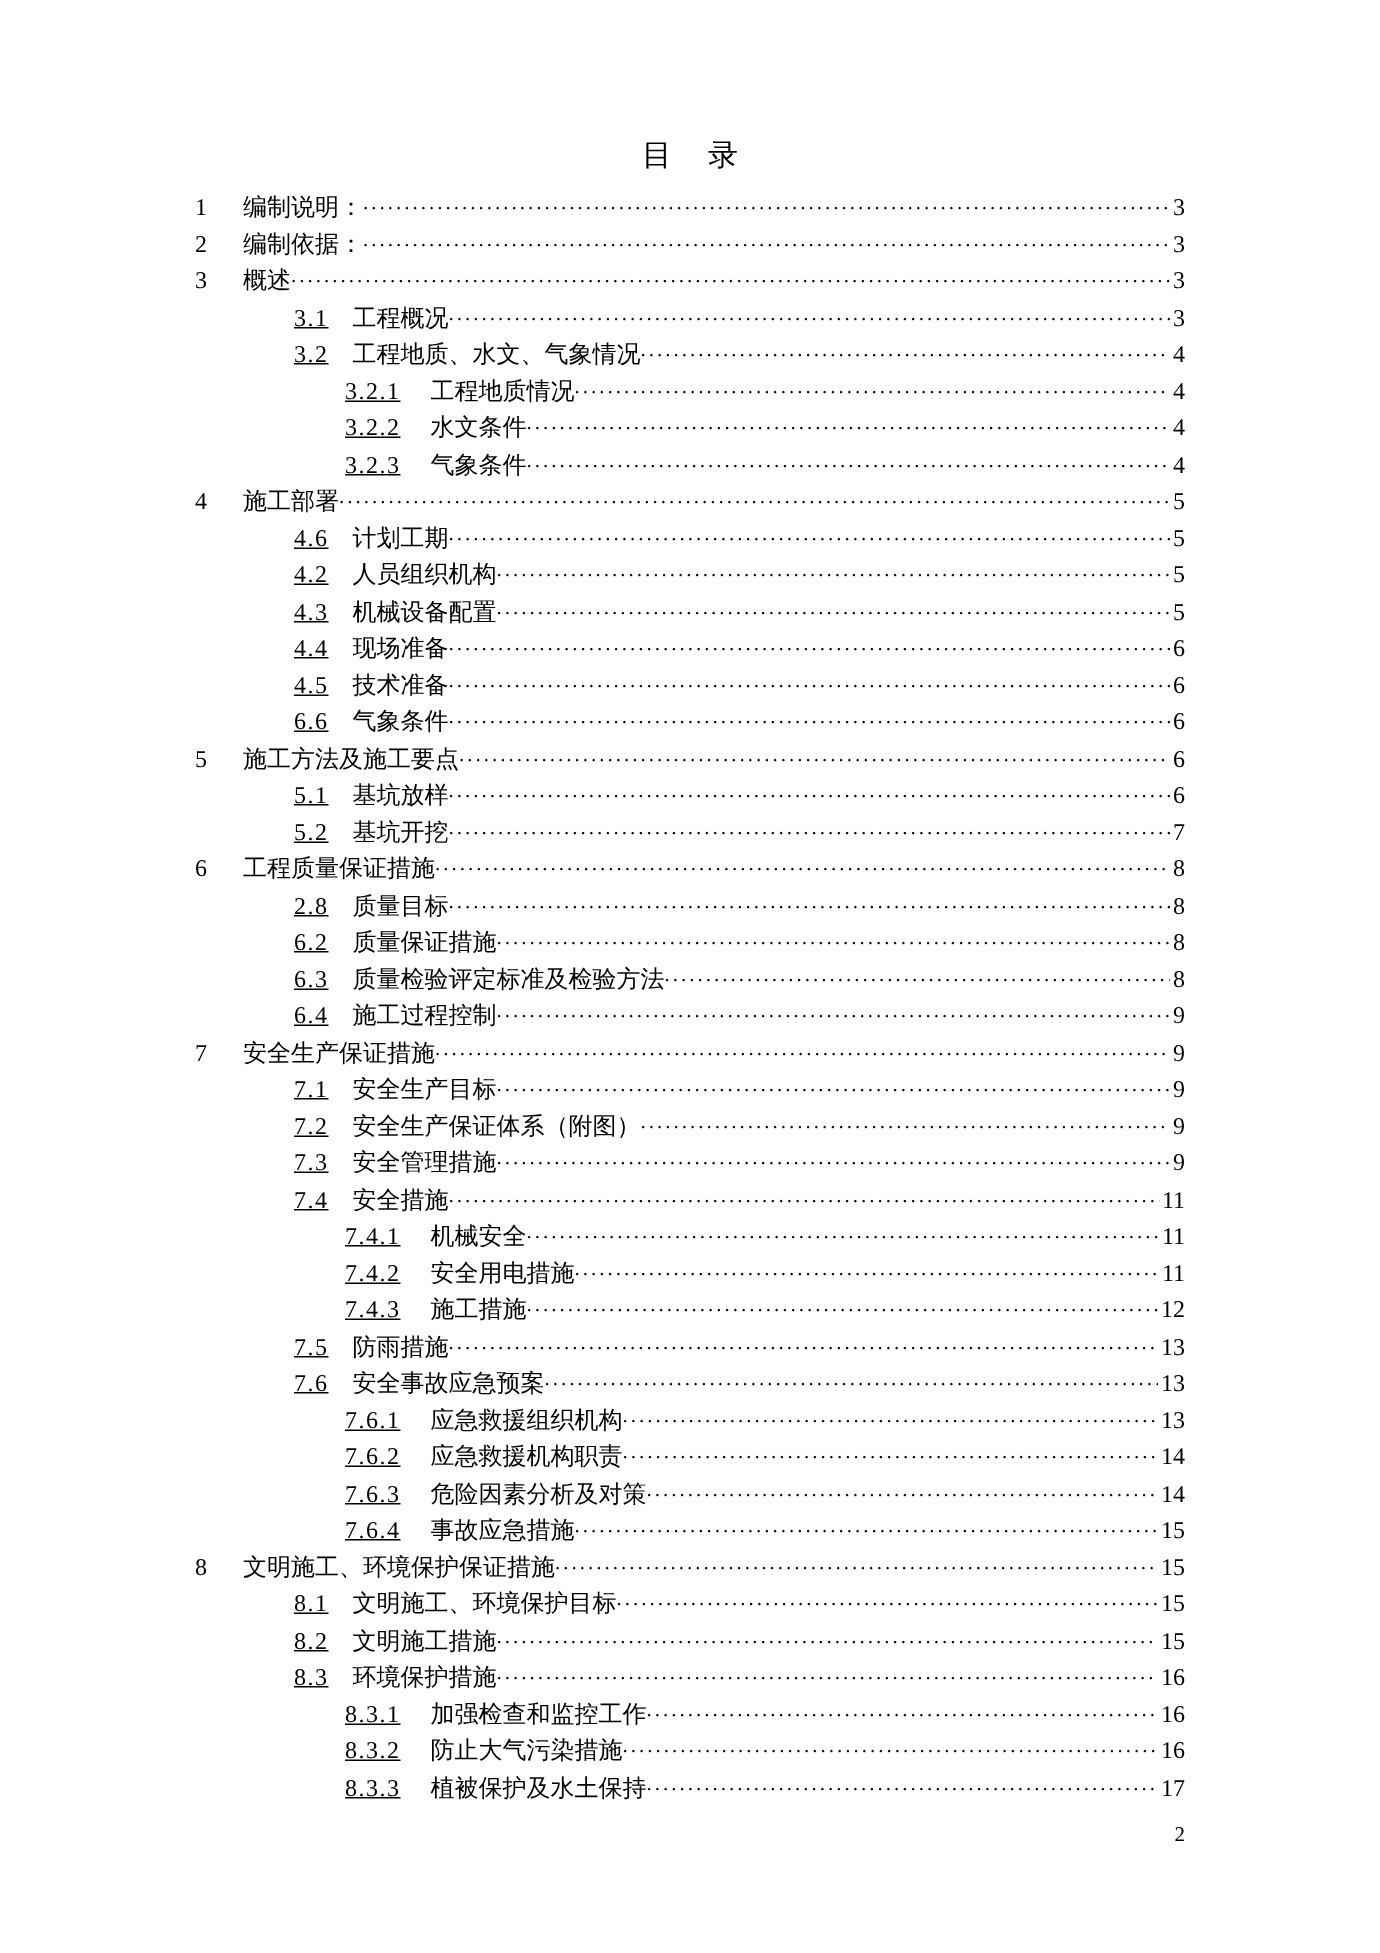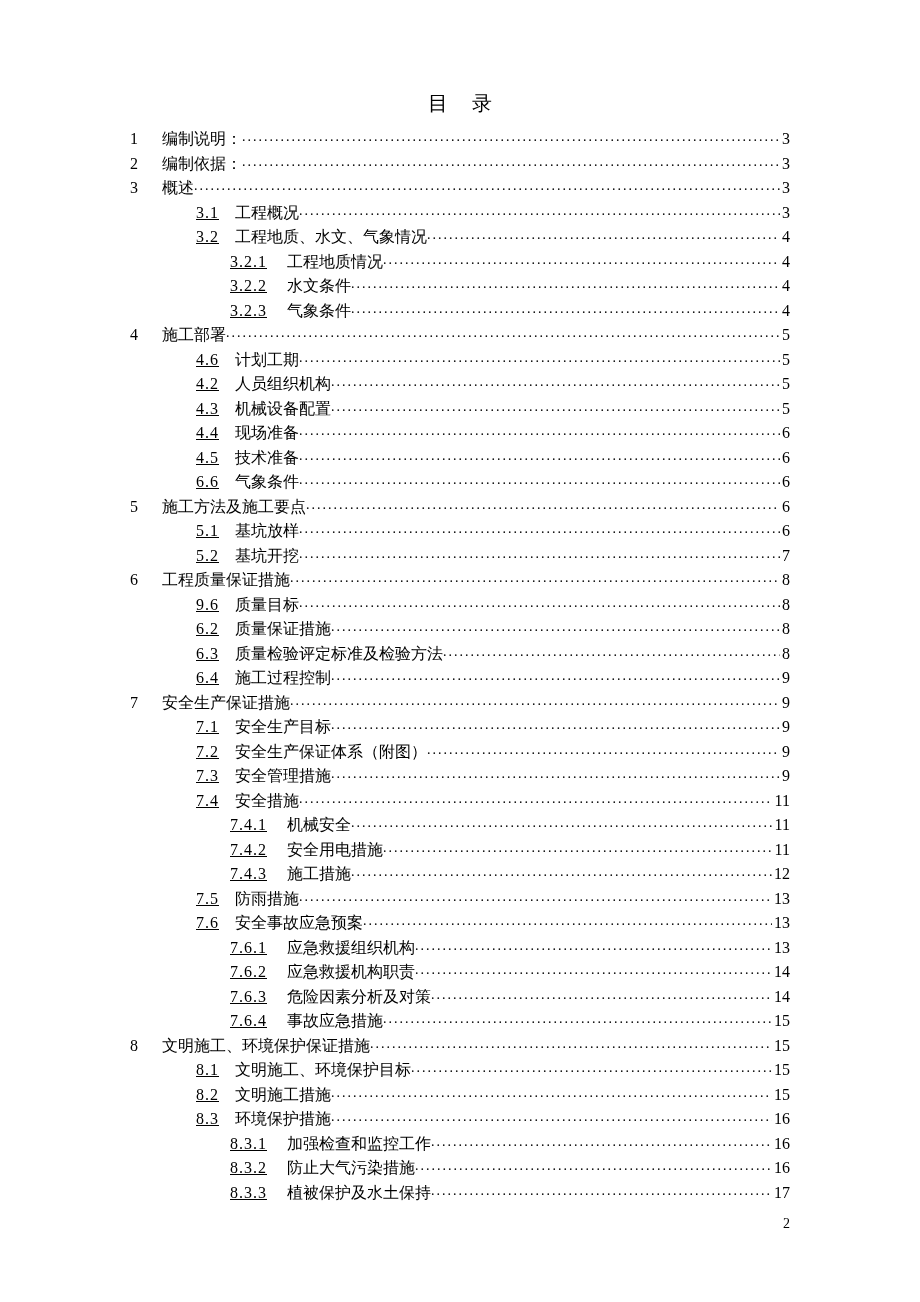--- a/index.html
+++ b/index.html
@@ -242,21 +242,21 @@
       <div class="toc-row">
         <span class="col-chap">6</span>
         <span class="ind-1"></span>
         <span class="txt">工程质量保证措施</span>
         <span class="leader"></span>
         <span class="pg">8</span>
       </div>
       <div class="toc-row">
         <span class="col-chap"></span>
         <span class="ind-2"></span>
-        <span class="num">9.6</span>
+        <span class="num">2.8</span>
         <span class="txt">质量目标</span>
         <span class="leader"></span>
         <span class="pg">8</span>
       </div>
       <div class="toc-row">
         <span class="col-chap"></span>
         <span class="ind-2"></span>
         <span class="num">6.2</span>
         <span class="txt">质量保证措施</span>
         <span class="leader"></span>

